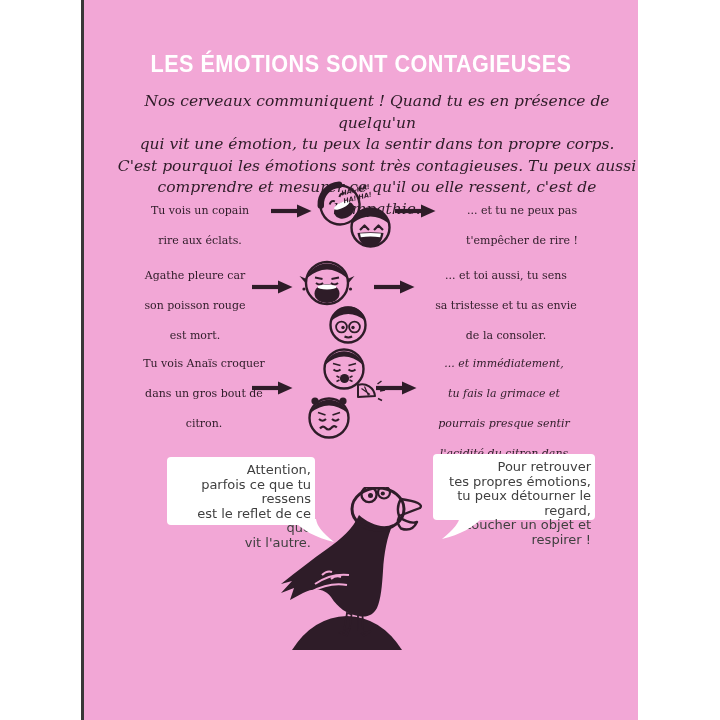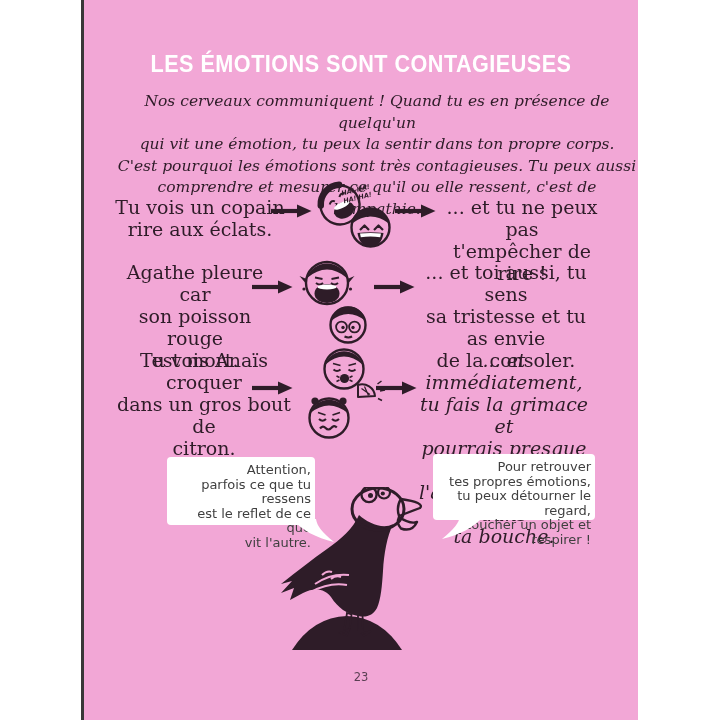--- a/index.html
+++ b/index.html
@@ -9,21 +9,21 @@
   html,body{margin:0;padding:0;background:#fff;}
   .stage{position:relative;width:720px;height:720px;background:var(--margin-bg);overflow:hidden;
          font-family:"DejaVu Serif",serif;}
   .page{position:absolute;left:81px;top:0;width:557px;height:720px;background:var(--page-bg);
         border-left:3px solid var(--page-edge);box-sizing:border-box;padding-left:16px;}
   .title{position:absolute;left:0;right:0;top:51px;margin:0;text-align:center;
          font-family:"Liberation Sans",sans-serif;font-weight:700;font-size:23px;
          letter-spacing:.5px;color:var(--title);transform:scaleX(.94);}
   .intro{position:absolute;left:0;right:0;top:91px;text-align:center;font-style:italic;
          font-size:15.5px;line-height:21.5px;color:var(--ink);margin-left:32px;}
-  .txt{position:absolute;text-align:center;font-size:19px;line-height:22px;color:var(--ink);}
+  .txt{position:absolute;text-align:center;font-size:11px;line-height:30px;color:var(--ink);}
   #r1-left{left:28px;top:196px;width:176px;}
   #r1-right{left:350px;top:196px;width:176px;}
   #r2-left{left:34px;top:261px;width:154px;}
   #r2-right{left:332px;top:261px;width:180px;}
   #r3-left{left:32px;top:349px;width:176px;}
   #r3-right{left:328px;top:349px;width:184px;font-style:italic;}
   .arrow{position:absolute;width:42px;height:16px;}
   #r1-a1{left:186px;top:203px;} #r1-a2{left:310px;top:203px;}
   #r2-a1{left:167px;top:279px;} #r2-a2{left:289px;top:279px;}
   #r3-a1{left:167px;top:380px;} #r3-a2{left:291px;top:380px;}
@@ -161,15 +161,14 @@
       <path d="M50,97 Q66,86 84,88 M46,105 Q64,95 82,98 M57,88 q5,-5 10,-3 M66,92 q5,-4 10,-2" stroke="var(--page-bg)" stroke-width="2" fill="none"></path>
       <ellipse cx="113" cy="22" rx="26" ry="21" fill="var(--page-bg)" class="is" stroke-width="3"></ellipse>
       <circle cx="104" cy="7.5" r="7.6" fill="#fdeff7" class="is" stroke-width="2.4"></circle>
       <circle cx="119" cy="5.5" r="6" fill="#fdeff7" class="is" stroke-width="2.2"></circle>
       <circle cx="105.5" cy="8.5" r="2.5" class="if"></circle>
         <circle cx="117.8" cy="6.5" r="2.1" class="if"></circle>
       <path d="M136,12 Q160,15.5 155,21 L134,29 Q131,19.5 136,12 Z" fill="var(--page-bg)" class="is" stroke-width="2.4" stroke-linejoin="round"></path>
       <path d="M134,30 Q145,37.5 152,35 Q147,45.5 136,41.5 Q131,36 134,30 Z" fill="var(--page-bg)" class="is" stroke-width="2.4" stroke-linejoin="round"></path>
     </svg>
 
-    <div class="pagenum">23</div>
   </div>
 </div>
 
 </body></html>

